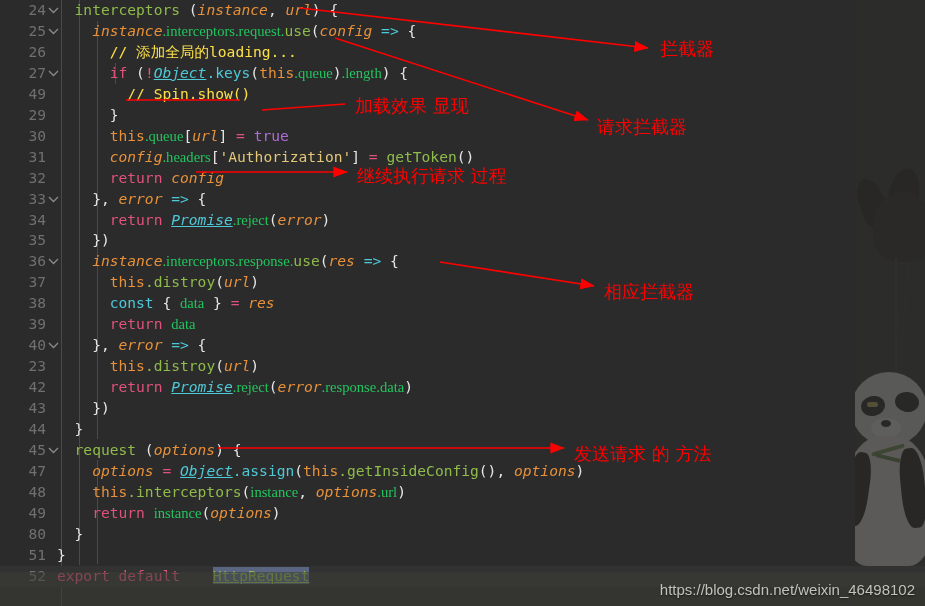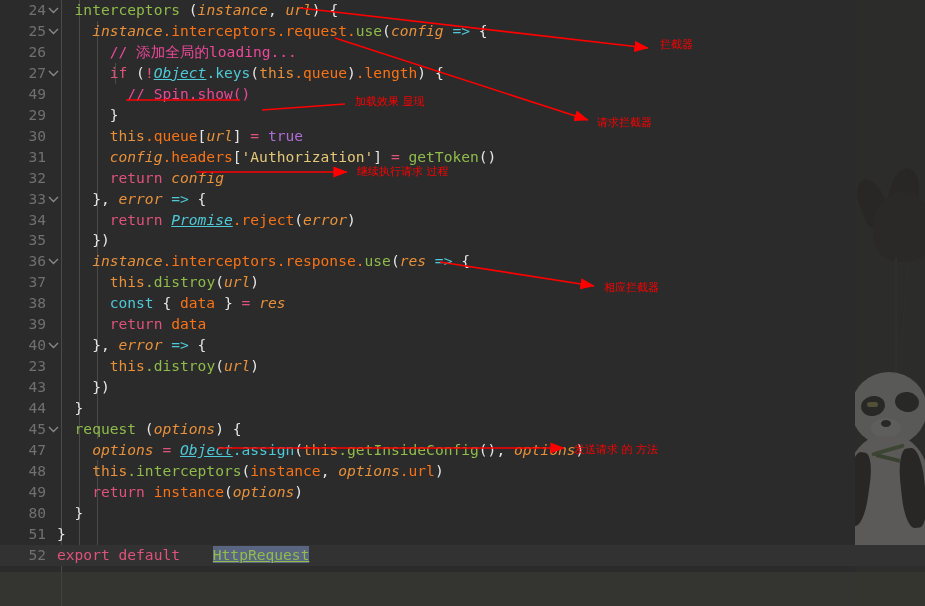--- a/index.html
+++ b/index.html
@@ -118,35 +118,35 @@
   
   .guides { position:absolute; left:0; top:0; width:925px; height:606px; pointer-events:none; }
   .guide { position:absolute; width:1px; background:#4a4a46; }
   .kw2     { color:#e0527b; }        
   .fn      { color:#8fbc4a; }        
   .param   { color:#e8913a; font-style:italic; }
   .var     { color:#e8913a; }
   .cls     { color:#4ec9d8; font-style:italic; text-decoration:underline; }
   .cyan    { color:#4ec9d8; }
   .str     { color:#e3c878; }
-  .cmt     { color:#ec4899; }
-  .plain   { color:#f97316; }
+  .cmt     { color:#fde047; }
+  .plain   { color:#22c55e;font-family:Liberation Serif, serif; }
   .bool    { color:#b06cd6; }
   .punc    { color:#e6e6e6; }
   .op      { color:#e0527b; }
   .arrow   { color:#4ec9d8; }
   .sel     { background:#5a6582;margin-left:24px; }
   .sel-ul  { text-decoration:underline; text-decoration-color:#8fbc4a; }
   
   .anno-layer { position:absolute; left:0; top:0; width:925px; height:606px; pointer-events:none; }
   .anno-label {
     position:absolute;
     color:#ff0000;
     font-family:"DejaVu Sans", sans-serif;
-    font-size:11px;
+    font-size:18px;
     white-space:nowrap;
   }
   
   .watermark {
     position:absolute;
     right:10px; bottom:8px;
     color:#cfcfc7;
     font-family:"Liberation Sans", sans-serif;
     font-size:15px;
     opacity:.92;
@@ -294,20 +294,24 @@
             <path d="M1 1 L5.5 5.5 L10 1" stroke="#86898c" stroke-width="1.4" fill="none"></path>
           </svg></span>
       <span class="code-text"><span class="punc">    }, </span><span class="param">error</span><span class="punc"> </span><span class="arrow">=&gt;</span><span class="punc"> {</span></span>
     </div>
 
     <div class="line">
       <span class="gutter-num">23</span>
       <span class="code-text"><span class="var">      this</span><span class="fn">.distroy</span><span class="punc">(</span><span class="param">url</span><span class="punc">)</span></span>
     </div>
 
+    <div class="line">
+      <span class="gutter-num">42</span>
+      <span class="code-text"><span class="kw2">      return</span><span class="punc"> </span><span class="cls">Promise</span><span class="plain">.reject</span><span class="punc">(</span><span class="param">error</span><span class="plain">.response.data</span><span class="punc">)</span></span>
+    </div>
 
     <div class="line">
       <span class="gutter-num">43</span>
       <span class="code-text"><span class="punc">    })</span></span>
     </div>
 
     <div class="line">
       <span class="gutter-num">44</span>
       <span class="code-text"><span class="punc">  }</span></span>
     </div>
@@ -377,14 +381,15 @@
   <div class="anno-layer">
     <div class="anno-label" style="left:660px; top:37px;">拦截器</div>
     <div class="anno-label" style="left:355px; top:94px;">加载效果 显现</div>
     <div class="anno-label" style="left:597px; top:115px;">请求拦截器</div>
     <div class="anno-label" style="left:357px; top:164px;">继续执行请求 过程</div>
     <div class="anno-label" style="left:604px; top:280px;">相应拦截器</div>
     <div class="anno-label" style="left:574px; top:442px;">发送请求 的 方法</div>
   </div>
 
   <div class="wm-band"></div>
+  <div class="watermark">https://blog.csdn.net/weixin_46498102</div>
 
 </div>
 
 </body></html>

